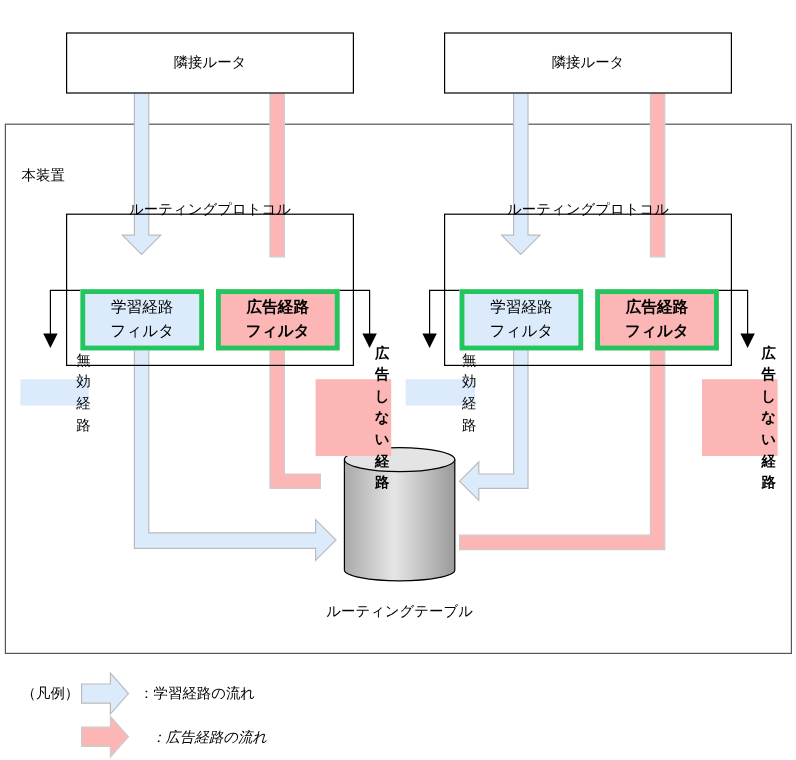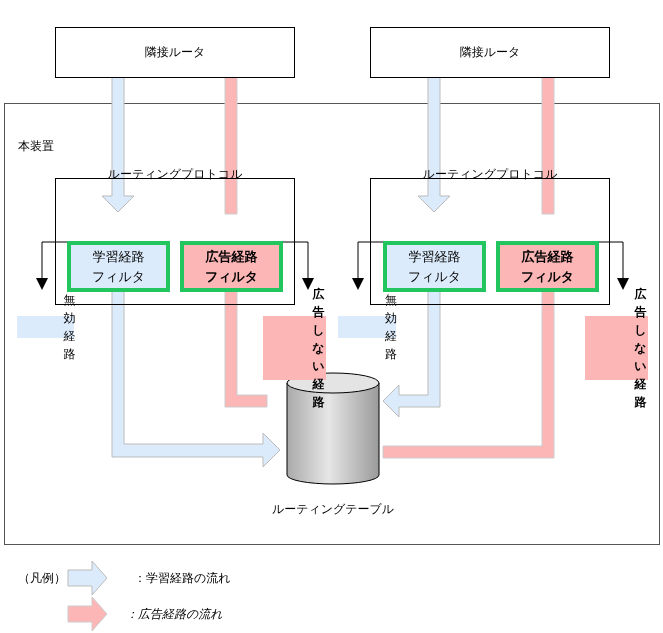--- a/index.html
+++ b/index.html
@@ -101,14 +101,14 @@
 </div>
 <div class="abs tag pink" style="left:585px;top:292px;width:63px;height:64px;flex-direction:column;">
   <span>広告</span>
     <span>しない</span>
     <span>経路</span>
 </div>
 
 <div class="lbl" style="left:233px;top:501px;width:200px;text-align:center;">ルーティングテーブル</div>
 
 <div class="lbl" style="left:6px;top:570px;margin-left:12px;">（凡例）</div>
-<div class="lbl" style="left:134px;top:570px;">：学習経路の流れ</div>
+<div class="lbl" style="left:116px;top:570px;">：学習経路の流れ</div>
 <div class="lbl" style="left:126px;top:606px;font-style:italic;">：広告経路の流れ</div>
 
 </body></html>

